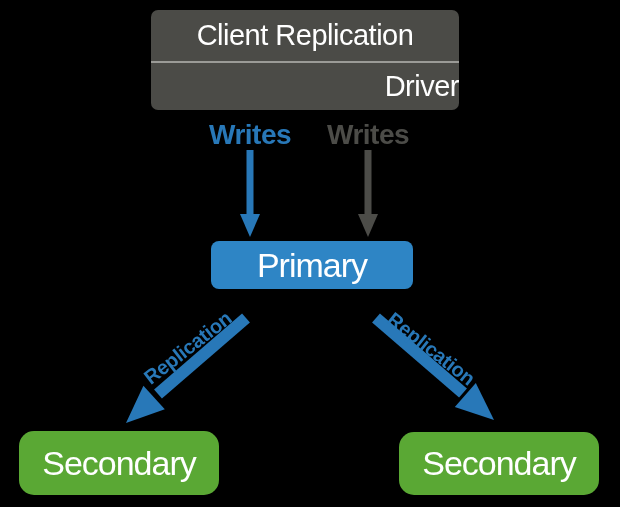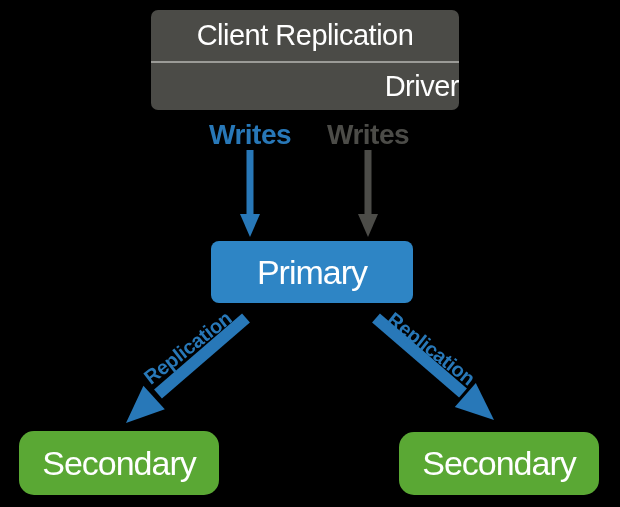--- a/index.html
+++ b/index.html
@@ -57,21 +57,21 @@
     font-weight: 600;
     letter-spacing: -0.5px;
     white-space: nowrap;
   }
   .flow-label.writes { left: 250px; color: var(--writes-blue, #2878b8); }
   .flow-label.reads  { left: 368px; color: var(--reads-gray, #4c4c48); }
   
   .primary-box {
     position: absolute;
     left: 211px; top: 241px;
-    width: 202px; height: 62px;
+    width: 202px; height: 48px;
     background: var(--primary-box, #2e85c5);
     border-radius: 8px;
     display: flex; align-items: center; justify-content: center;
   }
   
   .secondary-box {
     position: absolute;
     width: 200px; height: 64px;
     background: var(--secondary-box, #5aa834);
     border-radius: 15px;

